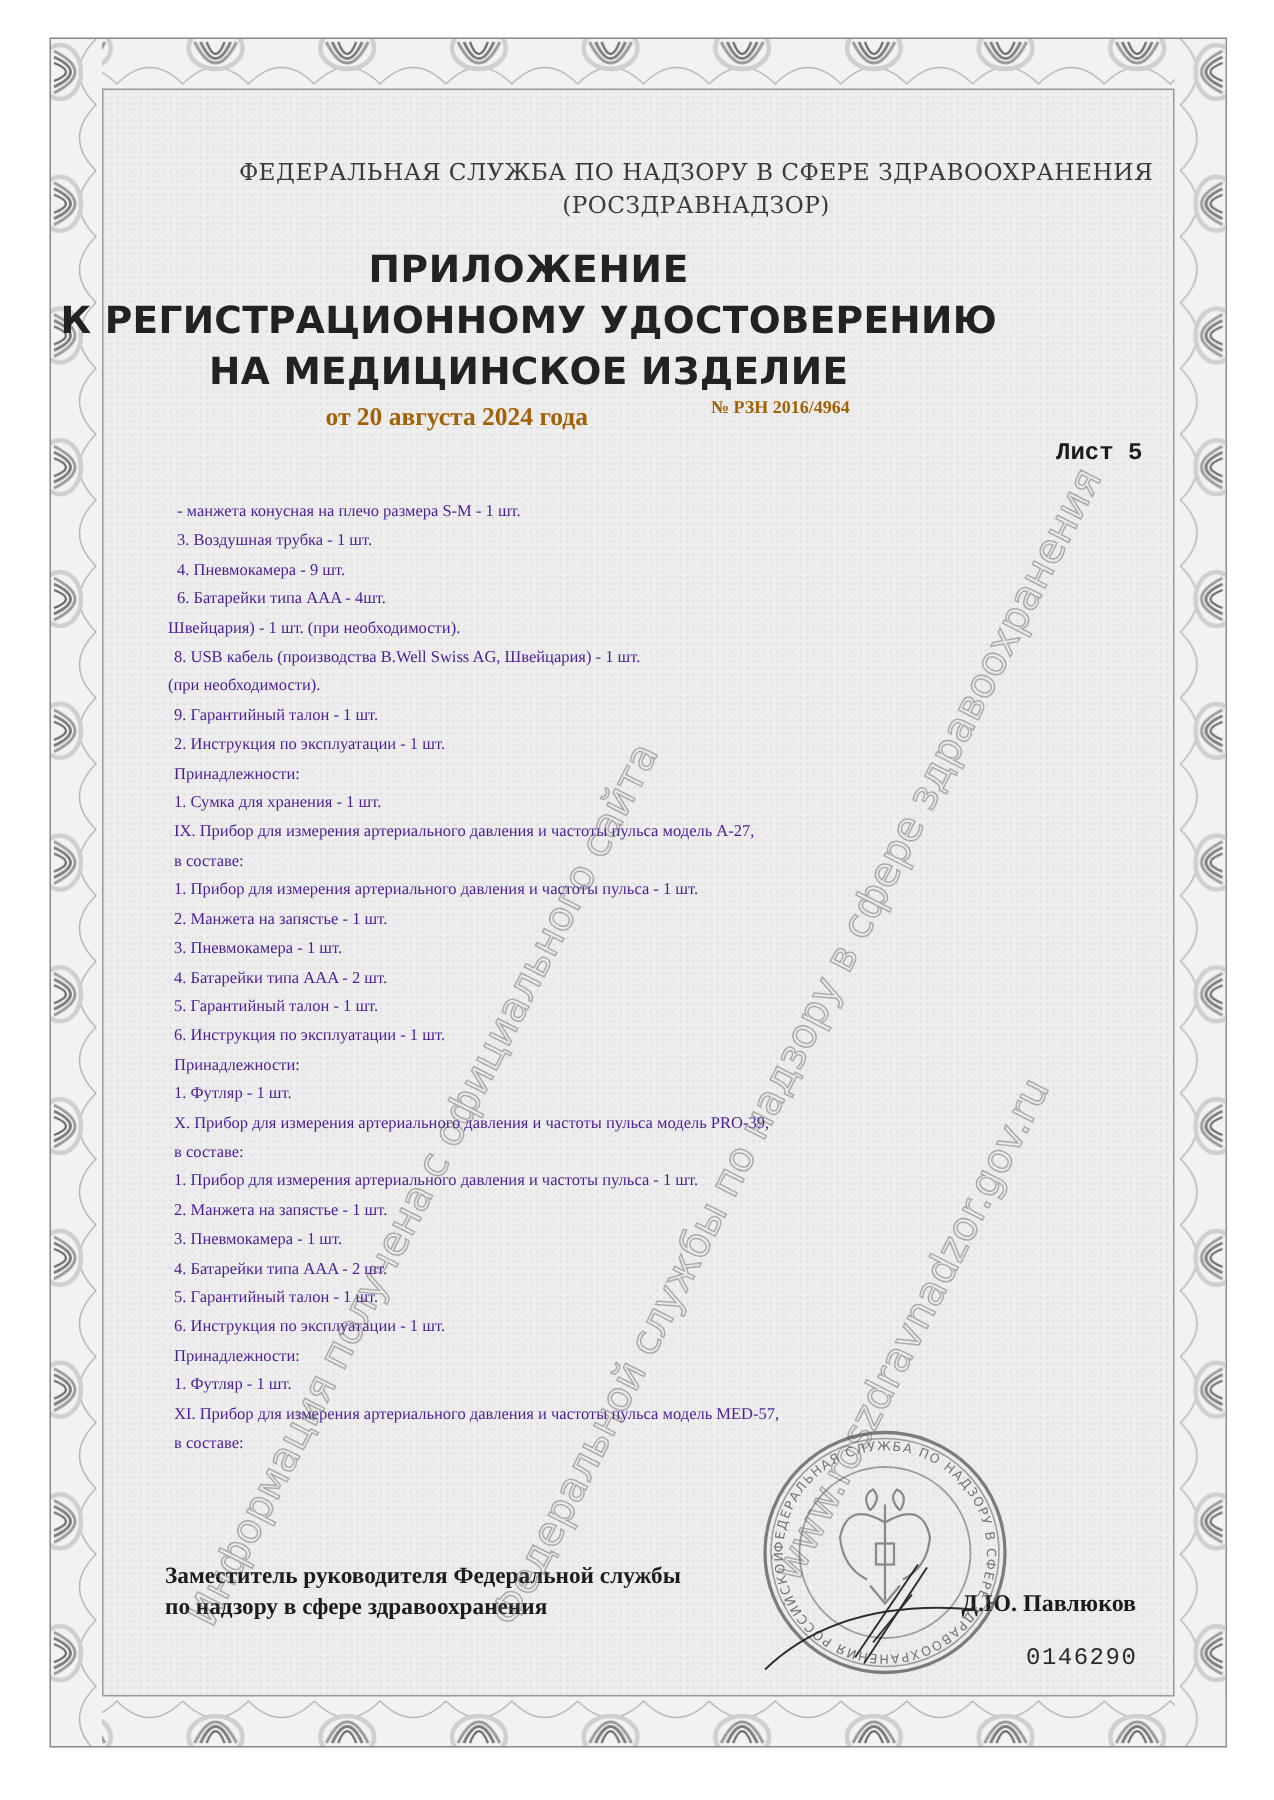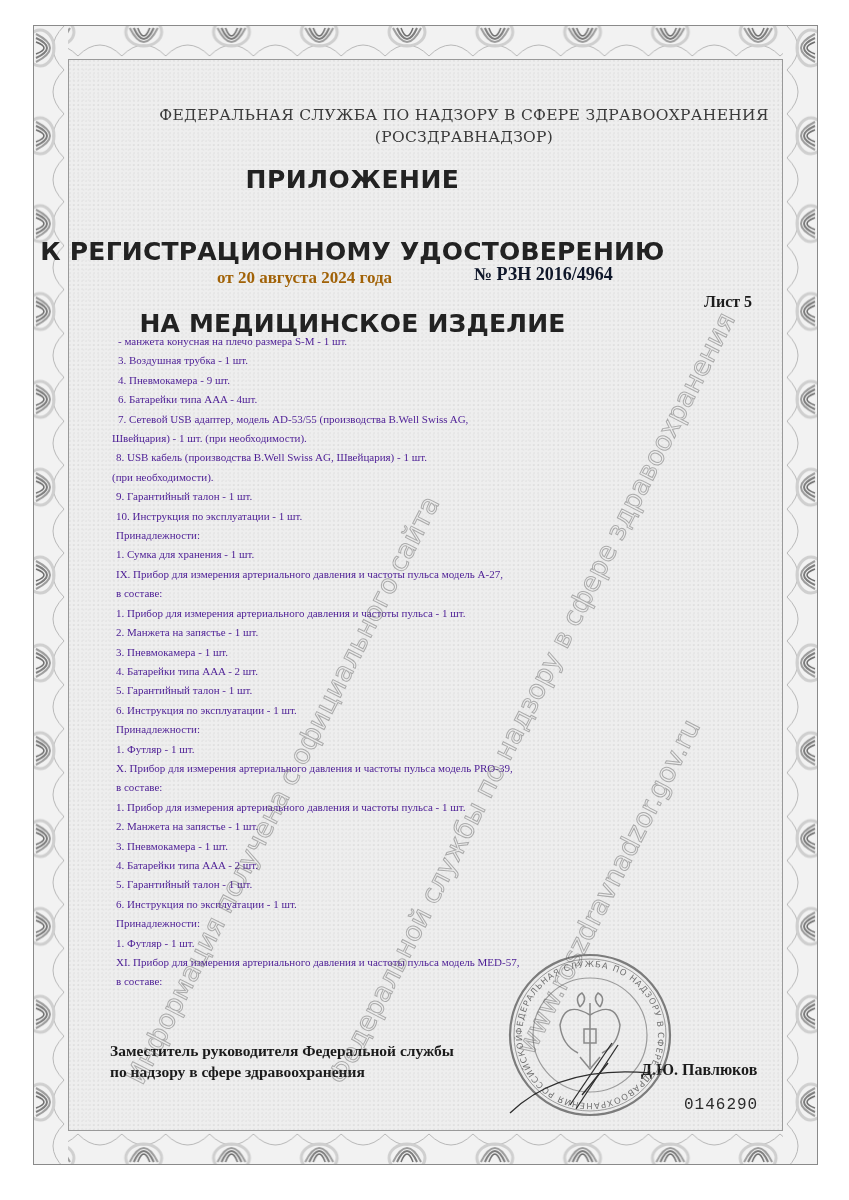--- a/index.html
+++ b/index.html
@@ -34,33 +34,33 @@
   .header-agency {
     position: absolute; left: 0; width: 836px; top: 104px; text-align: center;
     font-family: "DejaVu Serif", serif; font-size: 15.5px; letter-spacing: 0.3px;
     color: #3a3a3a; line-height: 22px; margin-left: 46px;
   }
   .title-block {
     position: absolute; left: 0; width: 705px; top: 163px; text-align: center;
     font-family: "DejaVu Sans", sans-serif; font-weight: bold; color: #222;
   }
   .title-main { font-size: 25px; line-height: 34px; letter-spacing: 0.5px; }
-  .title-sub { font-size: 25px; line-height: 34px; letter-spacing: 0.2px; margin-top: 38px; }
+  .title-sub { font-size: 25px; line-height: 34px; letter-spacing: 0.2px; }
 
   .date-line {
     position: absolute; left: 217px; top: 268px; font-weight: bold; font-size: 17px;
     font-family: "Liberation Serif", serif; color: #a16207;
   }
   .number-line {
-    position: absolute; left: 474px; top: 264px; font-weight: bold; font-size: 18px;
-    font-family: "Liberation Serif", serif; color: #0f172a;
+    position: absolute; left: 474px; top: 264px; font-weight: bold; font-size: 12px;
+    font-family: "Liberation Serif", serif; color: #a16207;
   }
   .sheet-label {
     position: absolute; left: 704px; top: 293px; font-weight: bold; font-size: 16px;
-    font-family: Liberation Serif, serif; color: #1b1b1b;
+    font-family: Liberation Mono, monospace; color: #1b1b1b;
   }
 
   .body-text {
     position: absolute; left: 110px; top: 332px; width: 650px;
     font-family: "Liberation Serif", serif; font-size: 11px; line-height: 19.4px; color: #4c1d95;
   }
   .body-text .line { white-space: nowrap; }
   .body-text .indent1 { padding-left: 8px; }
   .body-text .indent2 { padding-left: 6px; }
   .body-text .indent3 { padding-left: 2px; }
@@ -171,26 +171,25 @@
 
 <div class="date-line">от  20 августа 2024 года</div>
 <div class="number-line">№  РЗН 2016/4964</div>
 <div class="sheet-label">Лист  5</div>
 
 <div class="body-text">
   <div class="line indent1"> - манжета конусная на плечо размера S-M - 1 шт.</div>
   <div class="line indent1"> 3. Воздушная трубка - 1 шт.</div>
   <div class="line indent1"> 4. Пневмокамера - 9 шт.</div>
   <div class="line indent1"> 6. Батарейки типа AAA - 4шт.</div>
-  <div class="line indent1"> 7. Сетевой USB адаптер, модель AD-53/55 (производства B.Well Swiss AG,</div>
   <div class="line indent3">Швейцария) - 1 шт. (при необходимости).</div>
   <div class="line indent2"> 8. USB кабель (производства B.Well Swiss AG, Швейцария) - 1 шт.</div>
   <div class="line indent3">(при необходимости).</div>
   <div class="line indent2"> 9. Гарантийный талон - 1 шт.</div>
-  <div class="line indent2"> 10. Инструкция по эксплуатации - 1 шт.</div>
+  <div class="line indent2"> 2. Инструкция по эксплуатации - 1 шт.</div>
   <div class="line indent2"> Принадлежности:</div>
   <div class="line indent2"> 1. Сумка для хранения - 1 шт.</div>
   <div class="line indent2"> IX. Прибор для измерения артериального давления и частоты пульса модель A-27,</div>
   <div class="line indent2"> в составе:</div>
   <div class="line indent2"> 1. Прибор для измерения артериального давления и частоты пульса - 1 шт.</div>
   <div class="line indent2"> 2. Манжета на запястье - 1 шт.</div>
   <div class="line indent2"> 3. Пневмокамера - 1 шт.</div>
   <div class="line indent2"> 4. Батарейки типа AAA - 2 шт.</div>
   <div class="line indent2"> 5. Гарантийный талон - 1 шт.</div>
   <div class="line indent2"> 6. Инструкция по эксплуатации - 1 шт.</div>

